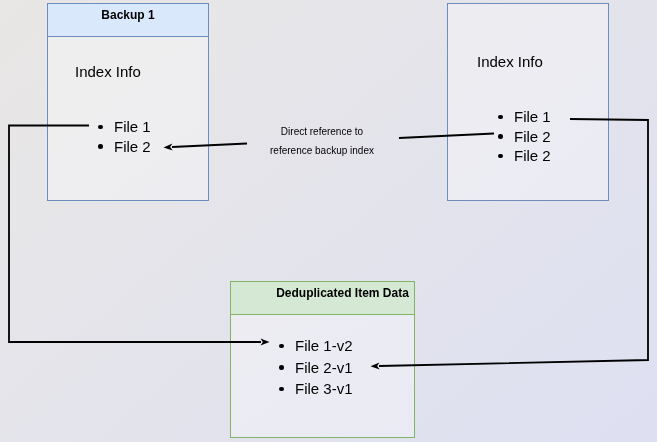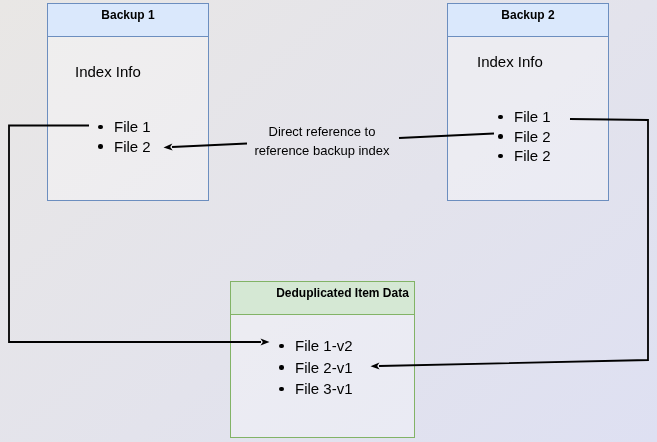--- a/index.html
+++ b/index.html
@@ -100,21 +100,21 @@
   #backup1 ul.filelist li::before, #backup2 ul.filelist li::before { top: 7.5px; }
   #dedup ul.filelist { left: 48px; top: 53px; }
   #dedup ul.filelist li { line-height: 21.5px; }
   #dedup ul.filelist li::before { top: 8.5px; }
 
   .annotation {
     position: absolute;
     left: 237px; top: 122px;
     width: 170px;
     text-align: center;
-    font-size: 13px;
+    font-size: 10px;
     line-height: 19px;
     z-index: 4;
     white-space: nowrap;
   }
 </style>
 </head>
 <body>
 
 <div class="canvas">
 
@@ -133,21 +133,20 @@
   <div class="box blue" id="backup1">
     <div class="box-header">Backup 1</div>
     <div class="subtitle">Index Info</div>
     <ul class="filelist">
       <li>File 1</li>
       <li>File 2</li>
     </ul>
   </div>
 
   <div class="box blue" id="backup2">
-    <div class="box-header">Backup 2</div>
     <div class="subtitle">Index Info</div>
     <ul class="filelist">
       <li>File 1</li>
       <li>File 2</li>
       <li>File 2</li>
     </ul>
   </div>
 
   <div class="box green" id="dedup">
     <div class="box-header">Deduplicated Item Data</div>

